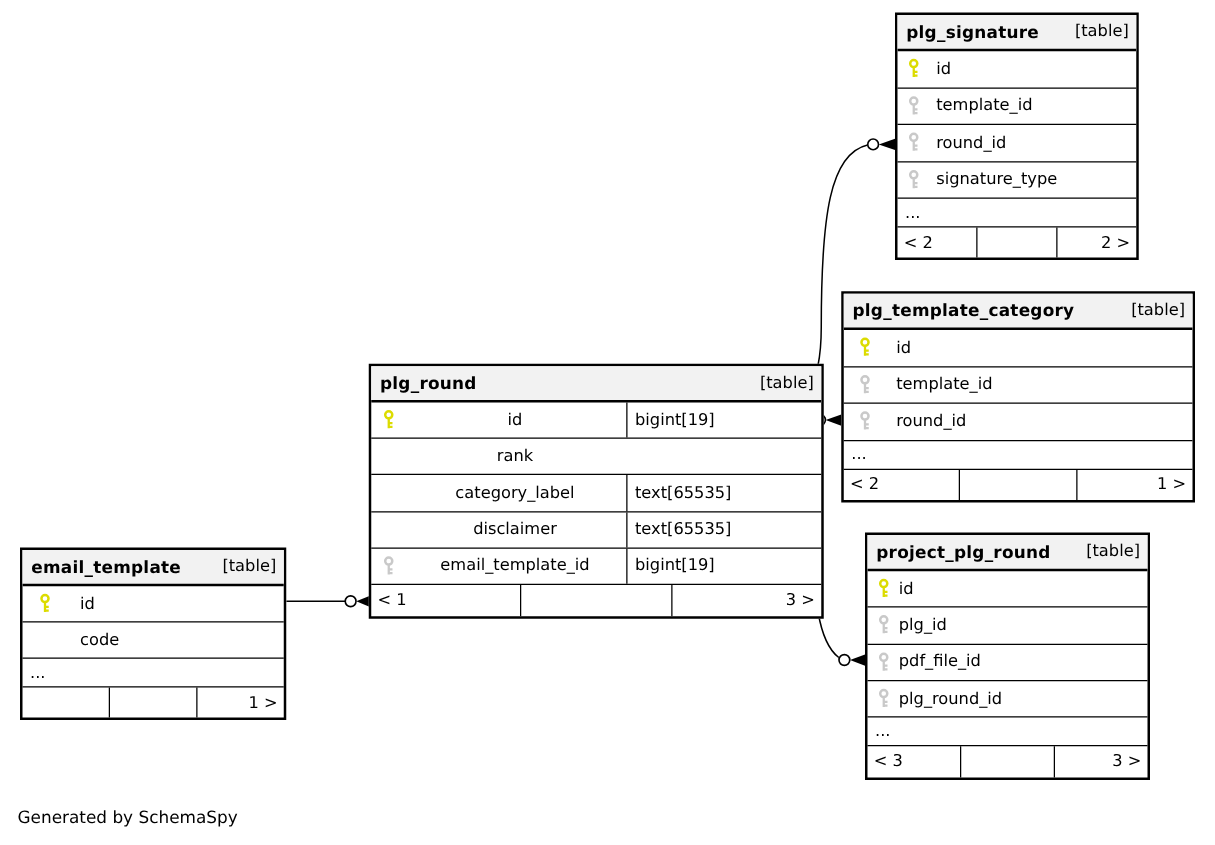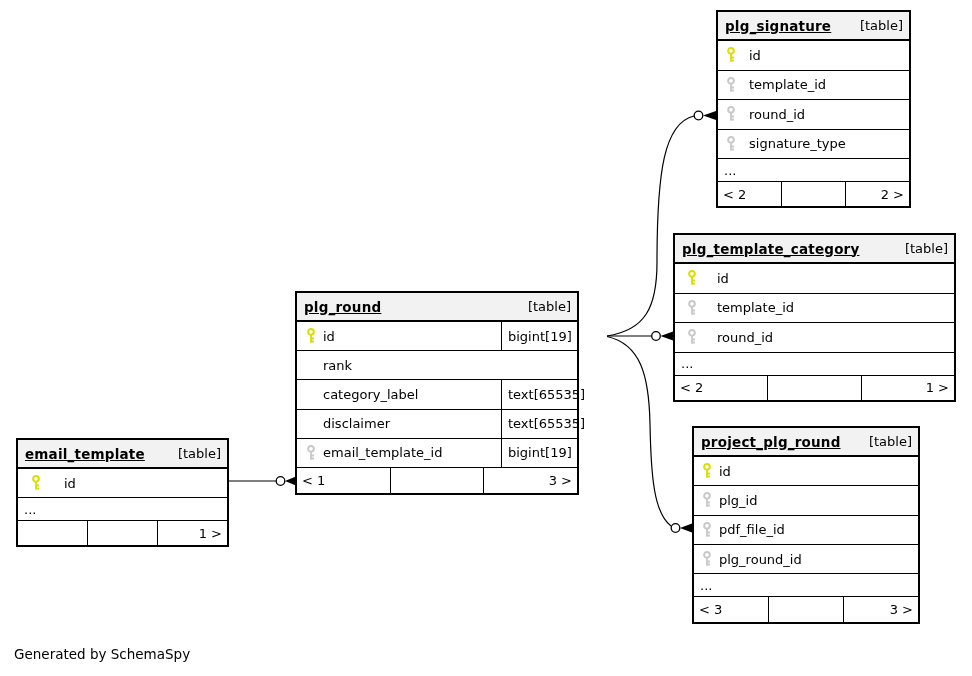--- a/index.html
+++ b/index.html
@@ -10,21 +10,21 @@
   #rel-svg{position:absolute;left:0;top:0;z-index:1;}
   .tbl{
     position:absolute;z-index:2;background:#ffffff;
     border:2px solid #000;box-sizing:border-box;font-size:13px;
   }
   .thead{
     height:29px;box-sizing:border-box;display:flex;align-items:center;
     justify-content:space-between;background:#f2f2f2;border-bottom:2px solid #000;
     padding:0 6px 0 7px;
   }
-  .t-title{font-weight:bold;font-size:13.5px;letter-spacing:0.2px;text-decoration:underline;}
+  .t-title{font-weight:bold;font-size:13.5px;letter-spacing:0.2px;}
   .t-badge{font-size:13px;}
   .row{
     position:relative;box-sizing:border-box;border-bottom:1px solid #000;
     display:flex;align-items:center;
   }
   .t-sig .row,.t-cat .row{height:29.5px;}
   .t-round .row{height:29.2px;}
   .t-email .row{height:29px;}
   .t-proj .row{height:29.3px;}
   .keyicon{position:absolute;top:50%;transform:translateY(-50%);line-height:0;}
@@ -145,21 +145,21 @@
       <span class="lbl">round_id</span>
     </div>
     <div class="dots">...</div>
     <div class="tfoot">
       <span class="fc">&lt; 2</span>
       <span class="fc"></span>
       <span class="fc right">1 &gt;</span>
     </div>
   </div>
 
-  <div class="tbl t-round" style="left:295px;top:291px;width:284px;">
+  <div class="tbl t-round" style="left:295px;top:291px;width:364px;text-align:center;">
     <div class="thead">
       <span class="t-title">plg_round</span>
       <span class="t-badge">[table]</span>
     </div>
     <div class="row">
       <span class="keyicon pk"><svg width="10" height="18" viewBox="0 0 12 20">
             <circle cx="6" cy="5" r="3.4" fill="none" stroke="currentColor" stroke-width="2.4"></circle>
             <path d="M6 8.4 V18 M6 13 h3.6 M6 16.6 h3.6" stroke="currentColor" stroke-width="2.2" fill="none"></path>
           </svg></span>
       <span class="lbl">id</span>
@@ -196,20 +196,23 @@
       <span class="t-title">email_template</span>
       <span class="t-badge">[table]</span>
     </div>
     <div class="row">
       <span class="keyicon pk"><svg width="10" height="18" viewBox="0 0 12 20">
             <circle cx="6" cy="5" r="3.4" fill="none" stroke="currentColor" stroke-width="2.4"></circle>
             <path d="M6 8.4 V18 M6 13 h3.6 M6 16.6 h3.6" stroke="currentColor" stroke-width="2.2" fill="none"></path>
           </svg></span>
       <span class="lbl">id</span>
     </div>
+    <div class="row">
+      <span class="lbl">code</span>
+    </div>
     <div class="dots">...</div>
     <div class="tfoot">
       <span class="fc"></span>
       <span class="fc"></span>
       <span class="fc right">1 &gt;</span>
     </div>
   </div>
 
   <div class="tbl t-proj" style="left:692px;top:426px;width:228px;">
     <div class="thead">

